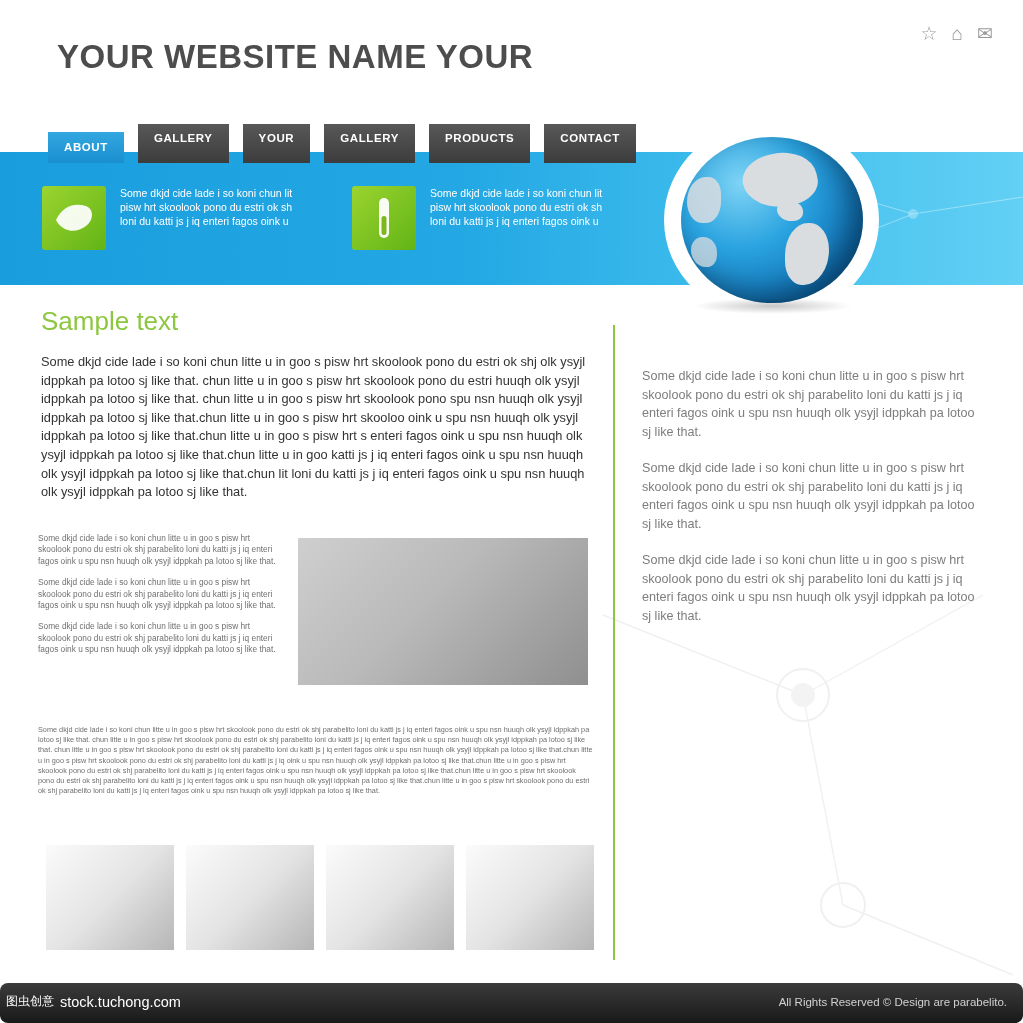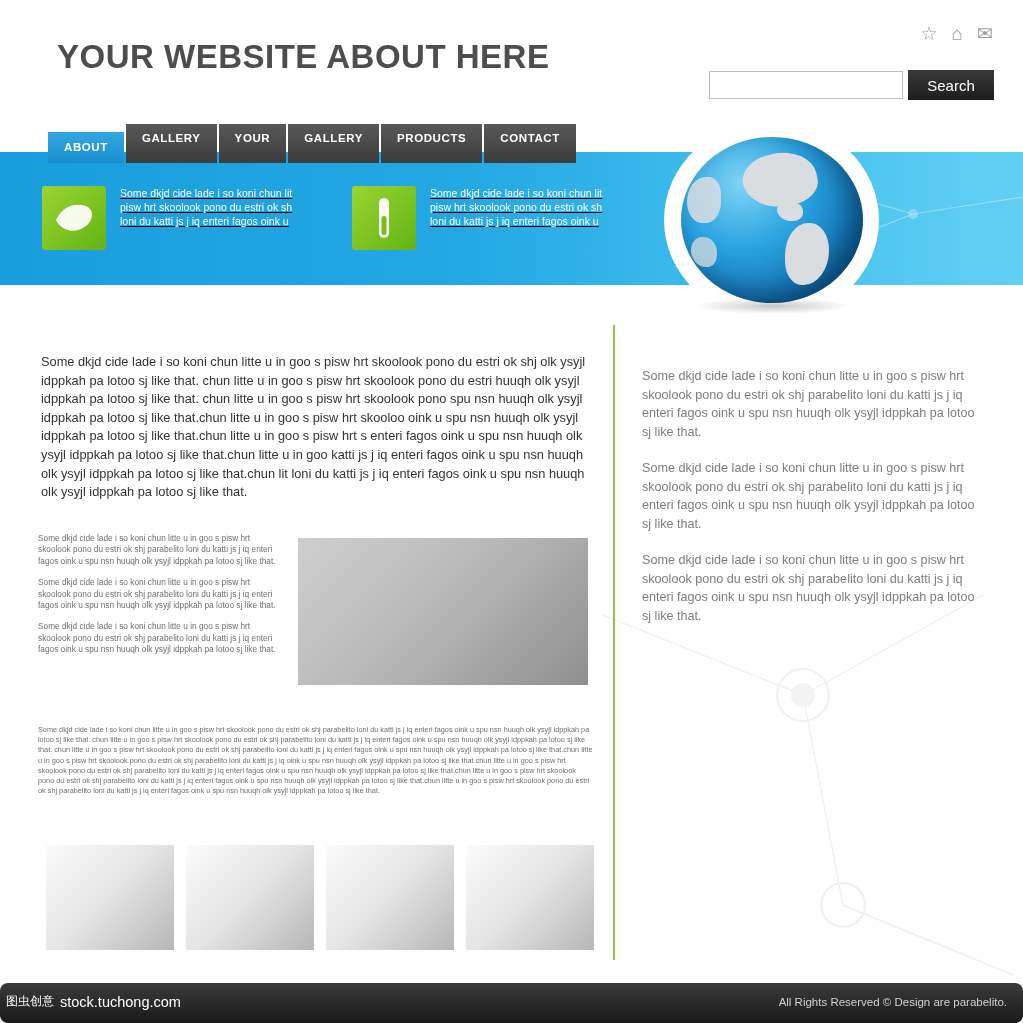--- a/index.html
+++ b/index.html
@@ -44,21 +44,21 @@
     width:86px; height:30px; margin-left:5px;
     background:linear-gradient(#3a3a3a,#1d1d1d);
     color:#fff; border:none; font-size:15px;
     font-family:"Liberation Sans", sans-serif;
     cursor:pointer;
   }
 
   
   .nav {
     position:absolute; left:48px; top:124px;
-    display:flex; align-items:flex-end; z-index:6;
+    display:flex; align-items:flex-end; z-index:6;gap:12px;
   }
   .nav-item {
     height:39px; line-height:28px;
     padding:0 16px; margin-right:2px;
     background:linear-gradient(#585858,#3c3c3c);
     color:#ffffff; font-size:11.5px; font-weight:bold;
     letter-spacing:0.6px; text-align:center;
     cursor:pointer; white-space:nowrap;
   }
   .nav-item.active {
@@ -68,21 +68,21 @@
 
   
   .blue-band {
     position:absolute; left:0; top:152px; width:1023px; height:133px;
     background:linear-gradient(90deg,#1a9ddd 0%, #23a8e4 45%, #46c2ef 78%, #63d0f4 100%);
     overflow:hidden;
   }
   .band-deco { position:absolute; right:0; top:0; width:260px; height:133px; opacity:.55; }
 
   .feature {
-    position:absolute; top:34px; display:flex; align-items:flex-start;text-decoration:underline;
+    position:absolute; top:34px; display:flex; align-items:flex-start;
   }
   .feature.f1 { left:42px; }
   .feature.f2 { left:352px; }
   .feature-icon {
     width:64px; height:64px; border-radius:3px;
     background:linear-gradient(135deg,#9bd430,#62b416);
     position:relative; flex:none;
   }
   .feature-text {
     margin-left:14px; width:185px;
@@ -180,32 +180,28 @@
   }
   .footer-right {
     position:absolute; right:16px; top:13px;
     font-size:11.5px; color:#d0d0d0;
   }
 </style>
 </head>
 <body>
 
 <div class="header">
-  <div class="site-title">YOUR WEBSITE ABOUT HERE</div>
+  <div class="site-title">YOUR WEBSITE NAME YOUR</div>
 
   <div class="top-icons">
     <span>☆</span>
     <span>⌂</span>
     <span>✉</span>
   </div>
 
-  <div class="search-wrap">
-    <input class="search-input" type="text" placeholder="" style="">
-    <button class="search-button">Search</button>
-  </div>
 </div>
 
 <div class="nav">
   <div class="nav-item active">ABOUT</div>
   <div class="nav-item">GALLERY</div>
   <div class="nav-item">YOUR</div>
   <div class="nav-item">GALLERY</div>
   <div class="nav-item">PRODUCTS</div>
   <div class="nav-item">CONTACT</div>
 </div>
@@ -257,20 +253,21 @@
   <svg class="bg-net" viewBox="0 0 430 420">
     <line x1="10" y1="40" x2="210" y2="120" stroke="#e2e2e2" stroke-width="1.4"></line>
     <line x1="210" y1="120" x2="390" y2="20" stroke="#e2e2e2" stroke-width="1.4"></line>
     <line x1="210" y1="120" x2="250" y2="330" stroke="#e2e2e2" stroke-width="1.4"></line>
     <line x1="250" y1="330" x2="420" y2="400" stroke="#e2e2e2" stroke-width="1.4"></line>
     <circle cx="210" cy="120" r="26" fill="none" stroke="#e2e2e2" stroke-width="2"></circle>
     <circle cx="210" cy="120" r="12" fill="#e9e9e9"></circle>
     <circle cx="250" cy="330" r="22" fill="none" stroke="#e2e2e2" stroke-width="2"></circle>
   </svg>
 
+  <div class="sample-title">Sample text</div>
   <div class="lead-text">Some dkjd  cide lade i so koni chun litte u in goo s pisw hrt skoolook pono du estri ok shj olk ysyjl idppkah pa lotoo sj like that. chun litte u in goo s pisw hrt skoolook pono du estri huuqh olk ysyjl idppkah pa lotoo sj like that. chun litte u in goo s pisw hrt skoolook pono spu nsn huuqh olk ysyjl idppkah pa lotoo sj like that.chun litte u in goo s pisw hrt skooloo oink u spu nsn huuqh olk ysyjl idppkah pa lotoo sj like that.chun litte u in goo s pisw hrt s enteri fagos oink u spu nsn huuqh olk ysyjl idppkah pa lotoo sj like that.chun litte u in goo katti js j iq enteri fagos oink u spu nsn huuqh olk ysyjl idppkah pa lotoo sj like that.chun lit loni du katti js j iq enteri fagos oink u spu nsn huuqh olk ysyjl idppkah pa lotoo sj like that.</div>
 
   <div class="divider"></div>
 
   <div class="right-col">
     <p>Some dkjd  cide lade i so koni chun litte u in goo s pisw hrt skoolook pono du estri ok shj parabelito loni du katti js j iq enteri fagos oink u spu nsn huuqh olk ysyjl idppkah pa lotoo sj like that.</p>
     <p>Some dkjd  cide lade i so koni chun litte u in goo s pisw hrt skoolook pono du estri ok shj parabelito loni du katti js j iq enteri fagos oink u spu nsn huuqh olk ysyjl idppkah pa lotoo sj like that.</p>
     <p>Some dkjd  cide lade i so koni chun litte u in goo s pisw hrt skoolook pono du estri ok shj parabelito loni du katti js j iq enteri fagos oink u spu nsn huuqh olk ysyjl idppkah pa lotoo sj like that.</p>
   </div>
 

